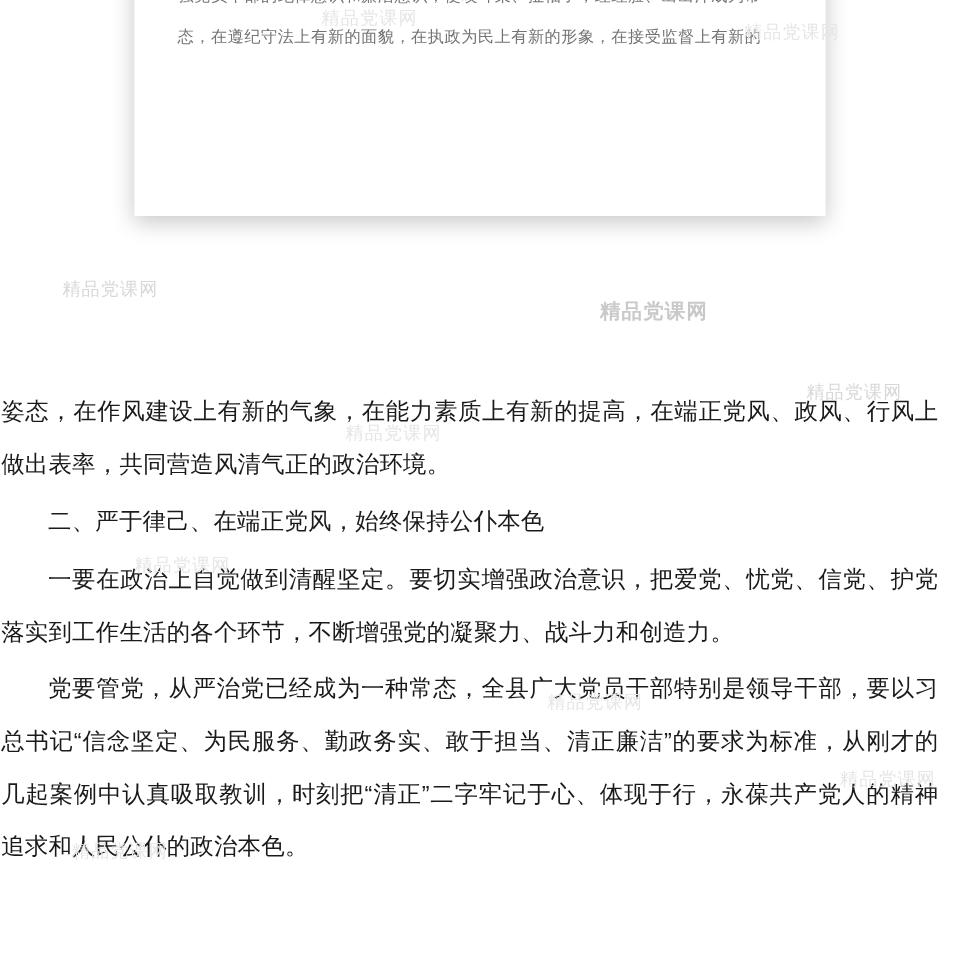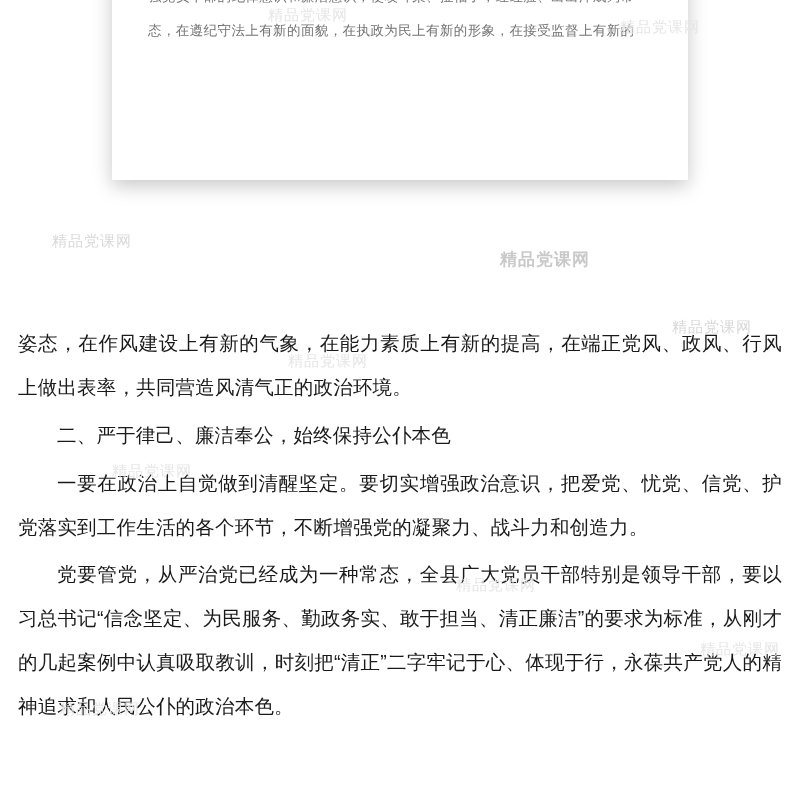--- a/index.html
+++ b/index.html
@@ -37,21 +37,21 @@
   #preview-text-block {
     position: absolute;
     left: 36px;
     right: 36px;
     top: 190px;
   }
 
   
   #doc-body {
     position: absolute;
-    left: 18px;
+    left: 1px;
     right: 18px;
     top: 322px;
   }
   #doc-body p {
     margin: 0 0 4px 0;
     font-size: 19.5px;
     color: #1a1a1a;
     line-height: 2.25;
     letter-spacing: 0.2px;
     text-align: justify;
@@ -93,21 +93,21 @@
 
 <div id="preview-card">
   <div id="preview-text-block">
     <div class="pv-line">强党员干部的纪律意识和廉洁意识，使咬耳朵、扯袖子，红红脸、出出汗成为常</div>
     <div class="pv-line">态，在遵纪守法上有新的面貌，在执政为民上有新的形象，在接受监督上有新的</div>
   </div>
 </div>
 
 <div id="doc-body">
   <p>姿态，在作风建设上有新的气象，在能力素质上有新的提高，在端正党风、政风、行风上做出表率，共同营造风清气正的政治环境。</p>
-  <p class="indent">二、严于律己、廉洁奉公，始终保持公仆本色</p>
+  <p class="indent">二、严于律己、在端正党风，始终保持公仆本色</p>
   <p class="indent">一要在政治上自觉做到清醒坚定。要切实增强政治意识，把爱党、忧党、信党、护党落实到工作生活的各个环节，不断增强党的凝聚力、战斗力和创造力。</p>
   <p class="indent">党要管党，从严治党已经成为一种常态，全县广大党员干部特别是领导干部，要以习总书记“信念坚定、为民服务、勤政务实、敢于担当、清正廉洁”的要求为标准，从刚才的几起案例中认真吸取教训，时刻把“清正”二字牢记于心、体现于行，永葆共产党人的精神追求和人民公仆的政治本色。</p>
 </div>
 
 <div class="wm wm-faint wm1">精品党课网</div>
 <div class="wm wm-faint wm2">精品党课网</div>
 <div class="wm wm3">精品党课网</div>
 <div class="wm wm-strong wm4">精品党课网</div>
 <div class="wm wm5">精品党课网</div>
 <div class="wm wm-faint wm6">精品党课网</div>

